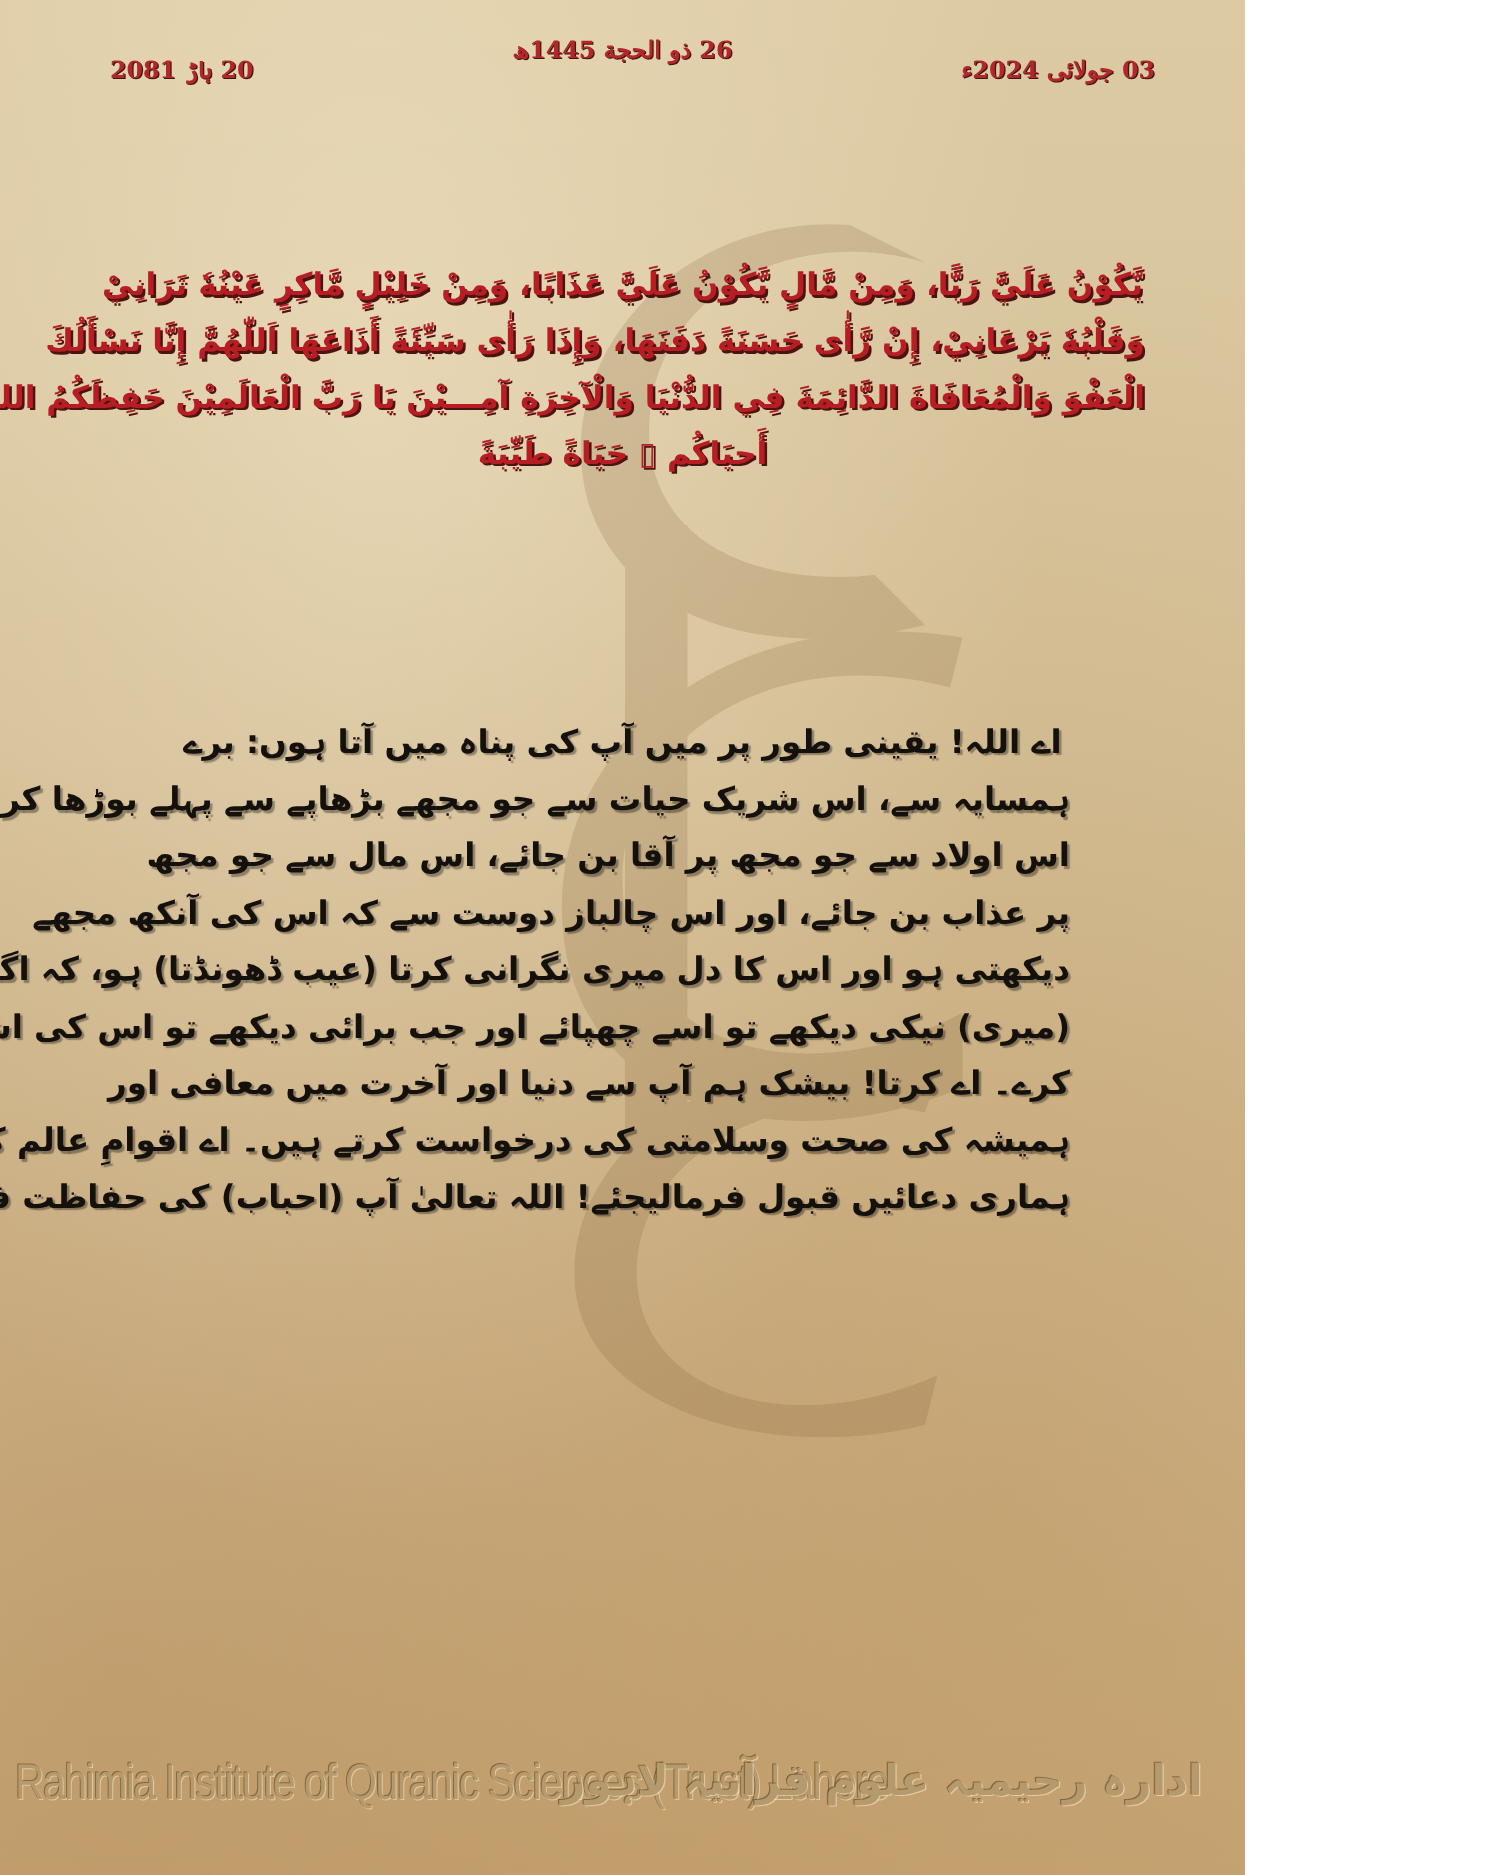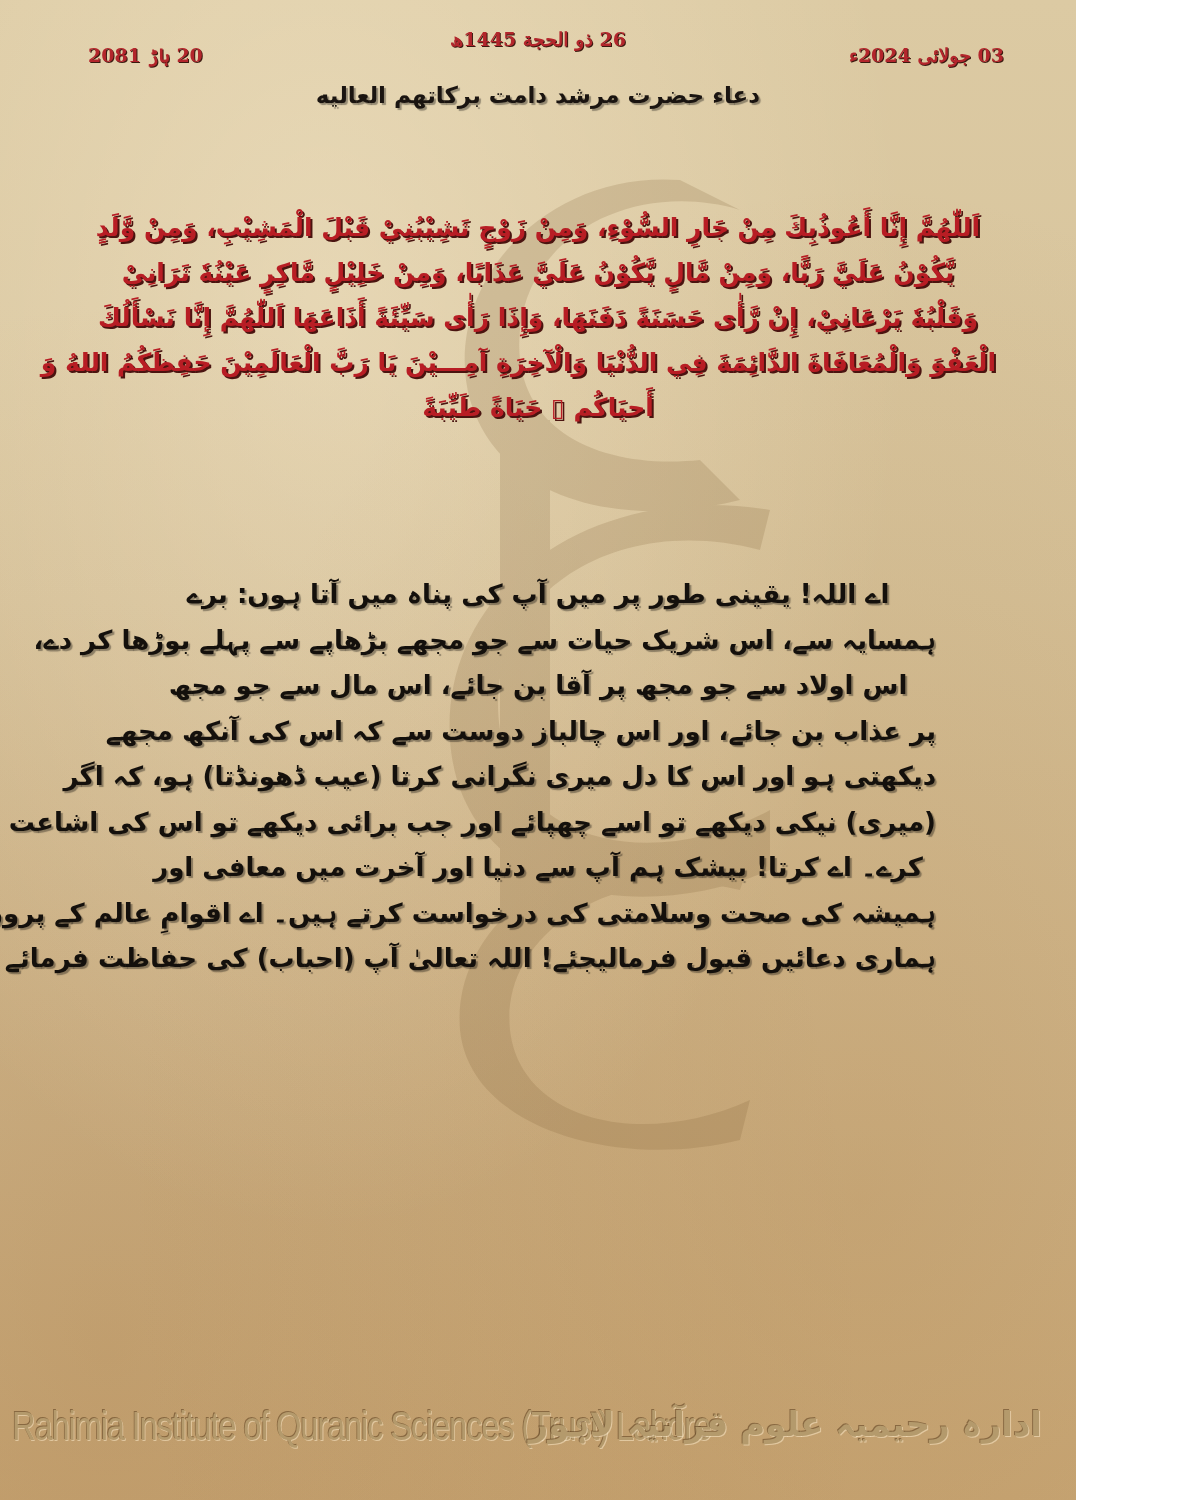--- a/index.html
+++ b/index.html
@@ -1,21 +1,21 @@
 <!DOCTYPE html>
 <html><head>
   <meta charset="utf-8">
   <style>
     html, body { margin: 0; padding: 0; }
     body {
       width: 1200px; height: 1500px; overflow: hidden;
       font-family: "DejaVu Sans", sans-serif;
     }
     .page {
-      position: relative; width: 1076px; height: 1500px;
+      position: relative; width: 996px; height: 1500px;
       background:
         radial-gradient(ellipse at 30% 20%, rgba(255,245,220,0.35), rgba(0,0,0,0) 55%),
         radial-gradient(ellipse at 80% 80%, rgba(170,120,60,0.25), rgba(0,0,0,0) 60%),
         radial-gradient(ellipse at 10% 90%, rgba(160,110,55,0.25), rgba(0,0,0,0) 55%),
         linear-gradient(180deg, #dccaa3 0%, #d6c29a 40%, #cfb58a 75%, #c9a979 100%);
     }
     .watermark {
       position: absolute; left: 440px; top: 170px; width: 360px; height: 980px;
       pointer-events: none; opacity: 0.18;
     }
@@ -76,24 +76,22 @@
     <path d="M300 40 C 200 10, 90 60, 80 160 C 70 260, 160 300, 260 290 L 300 330 C 180 360, 60 330, 30 230 C 0 120, 100 0, 240 10 Z" fill="#7a5a30"></path>
     <path d="M60 250 L 110 250 L 110 760 L 60 760 Z" fill="#7a5a30"></path>
     <path d="M320 380 C 170 340, 40 430, 60 560 C 80 680, 220 700, 330 640 L 330 700 C 190 760, 20 720, 10 570 C 0 420, 150 310, 330 340 Z" fill="#7a5a30"></path>
     <path d="M300 720 C 180 690, 60 760, 70 860 C 80 950, 200 980, 310 930 L 300 970 C 180 1000, 30 960, 20 860 C 10 740, 160 650, 310 690 Z" fill="#7a5a30"></path>
   </svg>
 
   <div class="hdr-date center">26 ذو الحجة 1445ھ</div>
   <div class="hdr-date right">03 جولائی 2024ء</div>
   <div class="hdr-date left">20 ہاڑ 2081</div>
 
-  <div class="title">دعاء حضرت مرشد دامت برکاتهم العالیه</div>
 
   <div class="arabic">
-    <span class="line">اَللّٰهُمَّ إِنَّا أَعُوذُبِكَ مِنْ جَارِ السُّوْءِ، وَمِنْ زَوْجٍ تَشِيْبُنِيْ قَبْلَ الْمَشِيْبِ، وَمِنْ وَّلَدٍ</span>
     <span class="line">يَّكُوْنُ عَلَيَّ رَبًّا، وَمِنْ مَّالٍ يَّكُوْنُ عَلَيَّ عَذَابًا، وَمِنْ خَلِيْلٍ مَّاكِرٍ عَيْنُهٗ تَرَانِيْ</span>
     <span class="line">وَقَلْبُهٗ يَرْعَانِيْ، إِنْ رَّأٰى حَسَنَةً دَفَنَهَا، وَإِذَا رَأٰى سَيِّئَةً أَذَاعَهَا اَللّٰهُمَّ إِنَّا نَسْأَلُكَ</span>
     <span class="line">الْعَفْوَ وَالْمُعَافَاةَ الدَّائِمَةَ فِي الدُّنْيَا وَالْآخِرَةِ آمِـــيْنَ يَا رَبَّ الْعَالَمِيْنَ حَفِظَكُمُ اللهُ وَ</span>
     <span class="line">أَحيَاكُم ▯ حَيَاةً طَيِّبَةً</span>
   </div>
 
   <div class="urdu">
     <span class="line">اے اللہ! یقینی طور پر میں آپ کی پناہ میں آتا ہوں: برے</span>
     <span class="line">ہمسایہ سے، اس شریک حیات سے جو مجھے بڑھاپے سے پہلے بوڑھا کر دے،</span>
     <span class="line">اس اولاد سے جو مجھ پر آقا بن جائے، اس مال سے جو مجھ</span>

